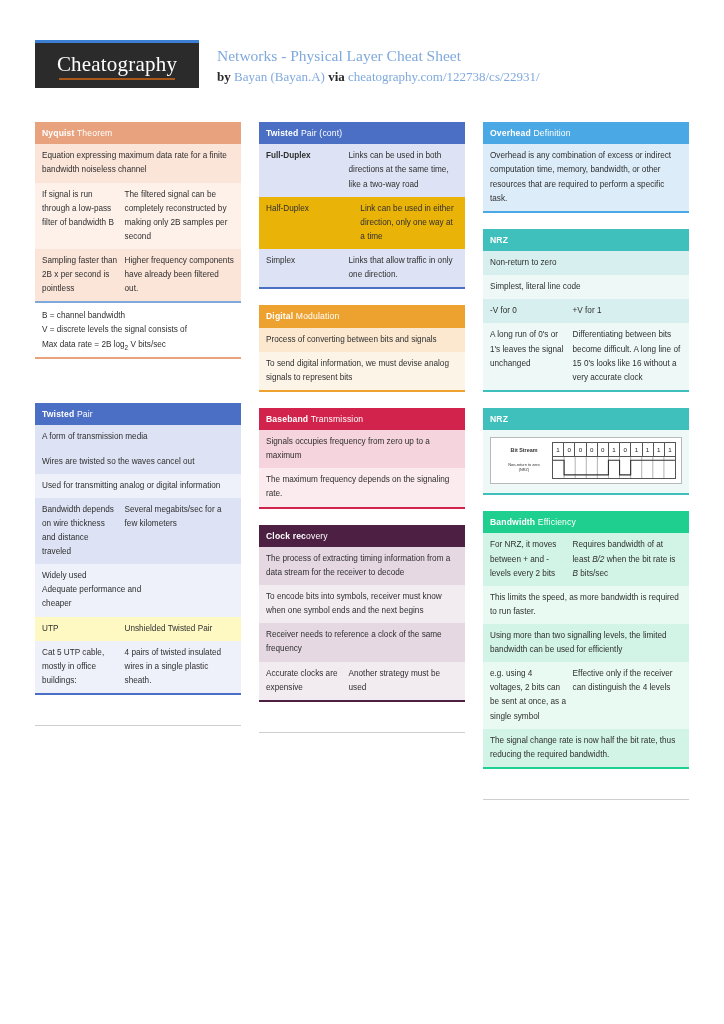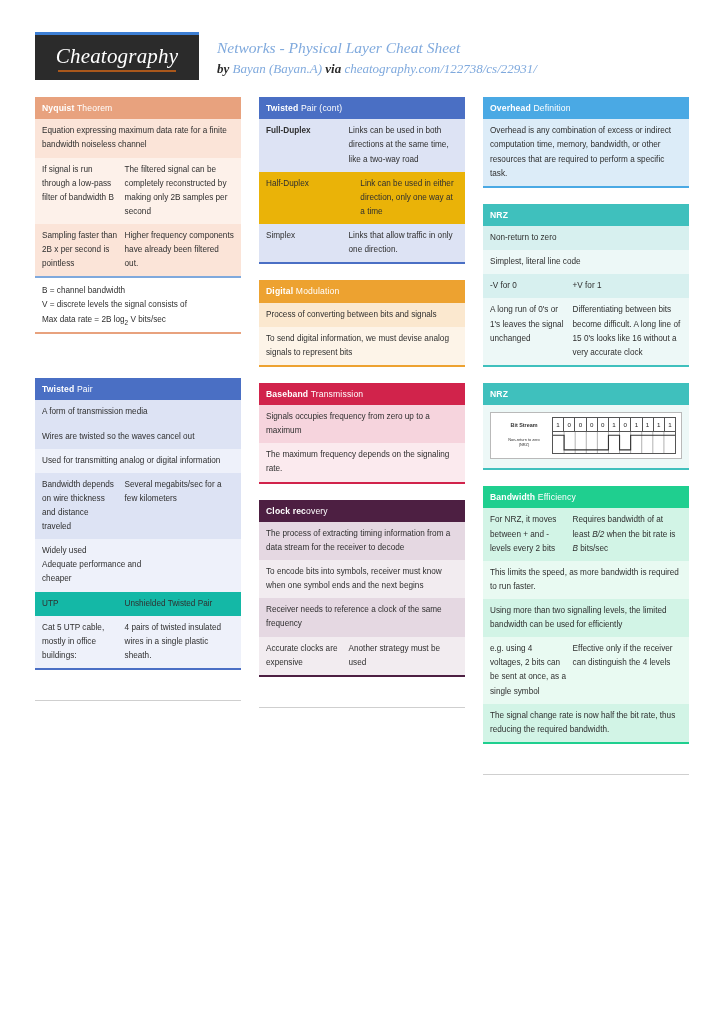--- a/index.html
+++ b/index.html
@@ -7,23 +7,23 @@
     margin: 0; padding: 0;
     width: 724px; height: 1024px;
     background: #ffffff;
     font-family: "Liberation Sans", sans-serif;
     -webkit-font-smoothing: antialiased;
   }
   .page { position: relative; width: 724px; height: 1024px; overflow: hidden; }
 
   
   .header {
-    position: absolute; left: 35px; top: 32px;
+    position: absolute; left: 35px; top: 40px;
     width: 654px; height: 50px;
-    display: flex; align-items: flex-start; font-style: italic;
+    display: flex; align-items: flex-start;
   }
   .logo-box {
     width: 164px; height: 48px;
     background: #2b2b2b;
     border-top: 3px solid #3d7fd4;
     display: flex; align-items: center; justify-content: center;
     position: relative;
   }
   .logo-text {
     color: #ffffff;
@@ -50,21 +50,21 @@
     font-size: 13px;
     color: #3a3a3a;
     margin-top: 4px;
     white-space: nowrap;
   }
   .byline .lnk { color: #7fa9dd; }
   .byline .bold { font-weight: bold; color: #2a2a2a; }
 
   
   .columns {
-    position: absolute; left: 35px; top: 97px;
+    position: absolute; left: 35px; top: 122px;
     width: 654px;
     display: flex; gap: 18px;
   }
   .col { width: 206px; display: flex; flex-direction: column; }
   .col-foot {
     margin-top: auto;
     border-top: 1px solid #cfcfcf;
   }
 
   
@@ -172,21 +172,21 @@
             <div class="row single" style="background: rgb(221, 227, 244);">Wires are twisted so the waves cancel out</div>
             <div class="row single" style="background: rgb(238, 241, 250);">Used for transmitting analog or digital information</div>
             <div class="row" style="background: rgb(221, 227, 244);">
               <div class="cell-a">Bandwidth depends on wire thickness and distance traveled</div>
               <div class="cell-b">Several megabits/sec for a few kilometers</div>
             </div>
             <div class="row" style="background: rgb(238, 241, 250); flex-direction: column;">
               <div class="cell-a">Widely used</div>
               <div class="cell-b">Adequate perfor­mance and cheaper</div>
             </div>
-            <div class="row" style="background: #14b8a6;">
+            <div class="row" style="background: #fef9c3;">
               <div class="cell-a">UTP</div>
               <div class="cell-b">Unshielded Twisted Pair</div>
             </div>
             <div class="row" style="background: rgb(238, 241, 250);">
               <div class="cell-a">Cat 5 UTP cable, mostly in office buildings:</div>
               <div class="cell-b">4 pairs of twisted insulated wires in a single plastic sheath.</div>
             </div>
           </div>
           <div class="card-foot" style="background: rgb(74, 111, 196);"></div>
         </div>

